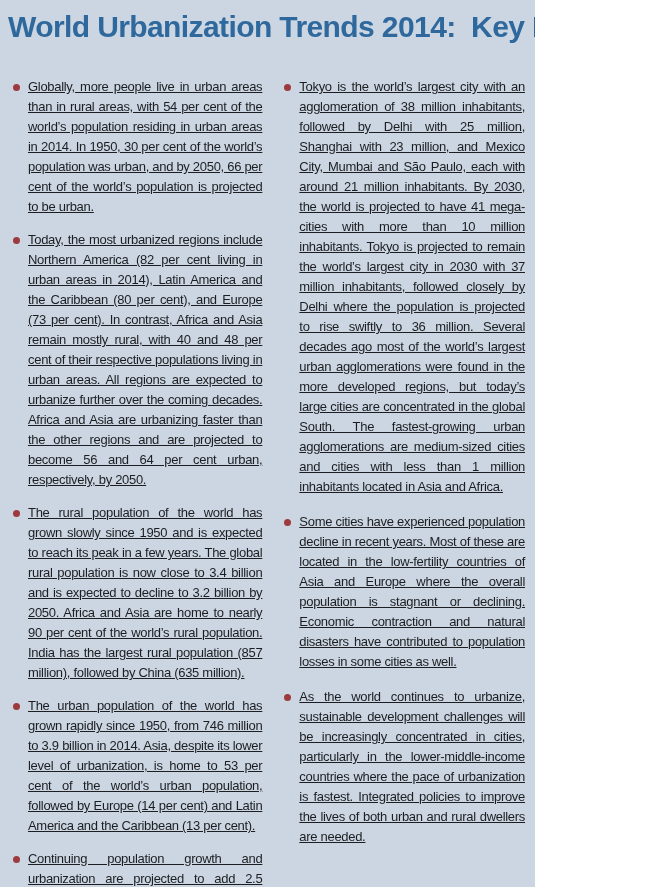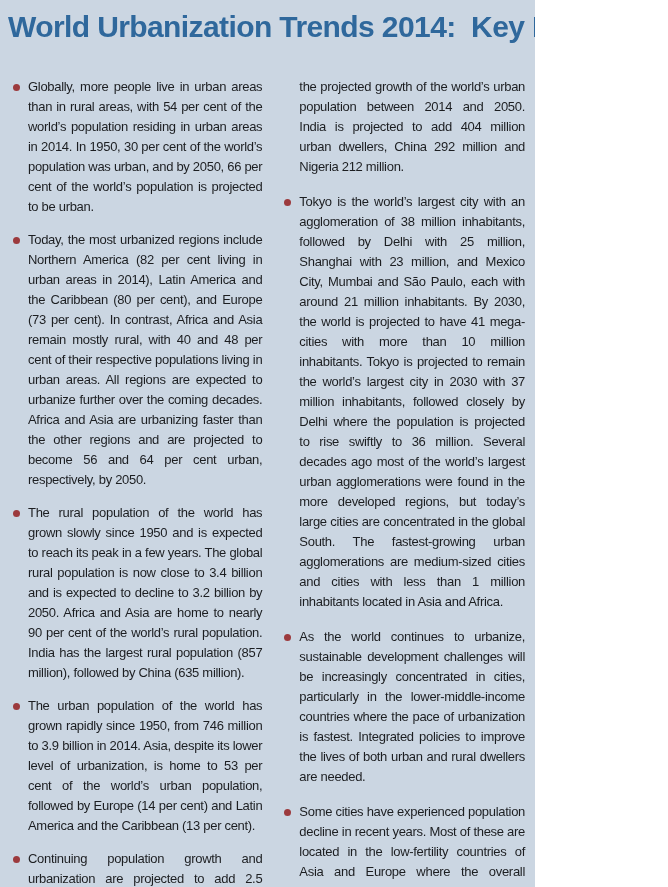--- a/index.html
+++ b/index.html
@@ -44,20 +44,21 @@
     background: #9c3a3d;
     margin: 7px 8px 0 0;
   }
   .fact-text {
     margin: 0;
     font-size: 13px;
     line-height: 20px;
     letter-spacing: -0.3px;
     color: #1c1e21;
     text-align: justify;
+    text-decoration: underline;
   }
   .no-bullet .fact-text { margin-left: 15px; }
 </style>
 </head>
 <body>
 
 <div class="page">
 
   <h1 class="page-title">World Urbanization Trends 2014:  Key Facts</h1>
 
@@ -88,36 +89,33 @@
       <div class="fact-item tight">
         <span class="bullet-dot"></span>
         <p class="fact-text">Continuing population growth and urbanization are projected to add 2.5 billion people to the world’s urban population by 2050, with nearly 90 per cent of the increase concentrated in Asia and Africa.</p>
       </div>
 
 
     </div>
 
     <div class="col col-right">
 
-      <div class="fact-item no-bullet">
-        <p class="fact-text">the projected growth of the world’s urban population between 2014 and 2050. India is projected to add 404 million urban dwellers, China 292 million and Nigeria 212 million.</p>
-      </div>
 
 
       <div class="fact-item">
         <span class="bullet-dot"></span>
         <p class="fact-text">Tokyo is the world’s largest city with an agglomeration of 38 million inhabitants, followed by Delhi with 25 million, Shanghai with 23 million, and Mexico City, Mumbai and São Paulo, each with around 21 million inhabitants. By 2030, the world is projected to have 41 mega-cities with more than 10 million inhabitants. Tokyo is projected to remain the world’s largest city in 2030 with 37 million inhabitants, followed closely by Delhi where the population is projected to rise swiftly to 36 million. Several decades ago most of the world’s largest urban agglomerations were found in the more developed regions, but today’s large cities are concentrated in the global South. The fastest-growing urban agglomerations are medium-sized cities and cities with less than 1 million inhabitants located in Asia and Africa.</p>
       </div>
 
       <div class="fact-item">
         <span class="bullet-dot"></span>
-        <p class="fact-text">As the world continues to urbanize, sustainable development challenges will be increasingly concentrated in cities, particularly in the lower-middle-income countries where the pace of urbanization is fastest. Integrated policies to improve the lives of both urban and rural dwellers are needed.</p>
+        <p class="fact-text">Some cities have experienced population decline in recent years. Most of these are located in the low-fertility countries of Asia and Europe where the overall population is stagnant or declining. Economic contraction and natural disasters have contributed to population losses in some cities as well.</p>
       </div>
 
       <div class="fact-item">
         <span class="bullet-dot"></span>
-        <p class="fact-text">Some cities have experienced population decline in recent years. Most of these are located in the low-fertility countries of Asia and Europe where the overall population is stagnant or declining. Economic contraction and natural disasters have contributed to population losses in some cities as well.</p>
+        <p class="fact-text">As the world continues to urbanize, sustainable development challenges will be increasingly concentrated in cities, particularly in the lower-middle-income countries where the pace of urbanization is fastest. Integrated policies to improve the lives of both urban and rural dwellers are needed.</p>
       </div>
 
     </div>
 
   </div>
 </div>
 
 </body></html>

